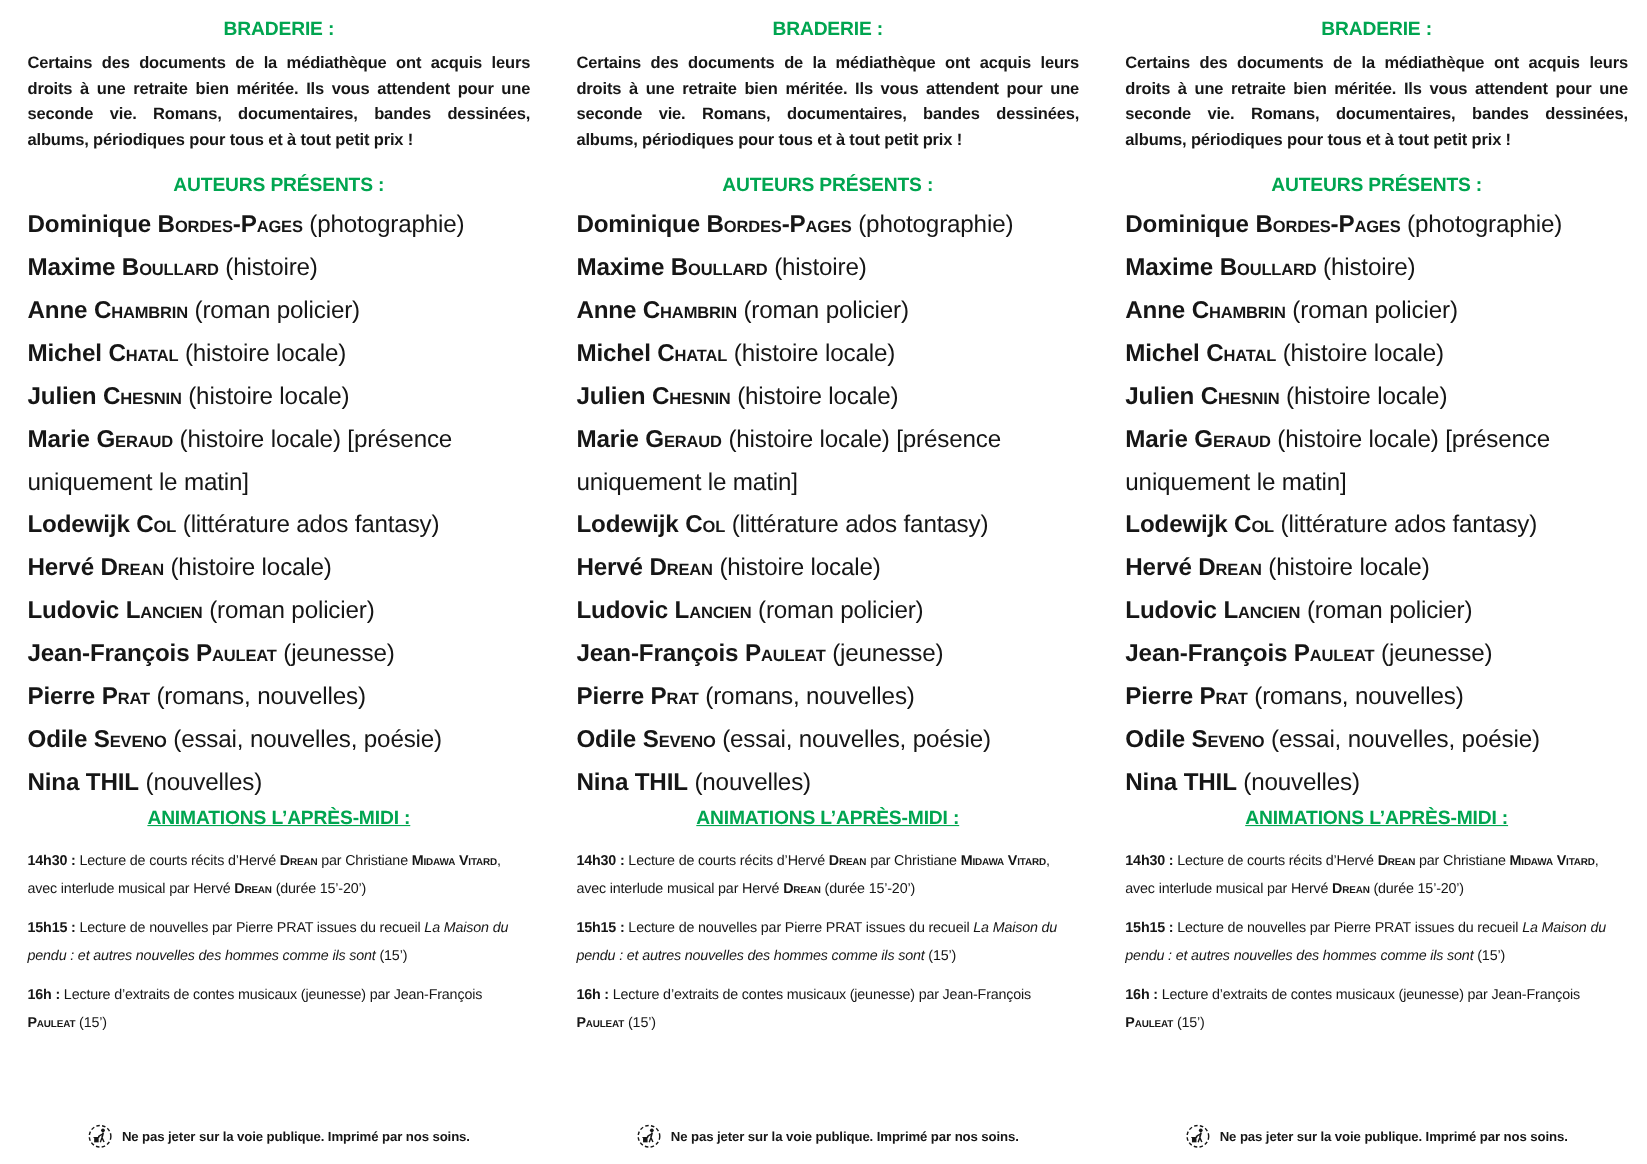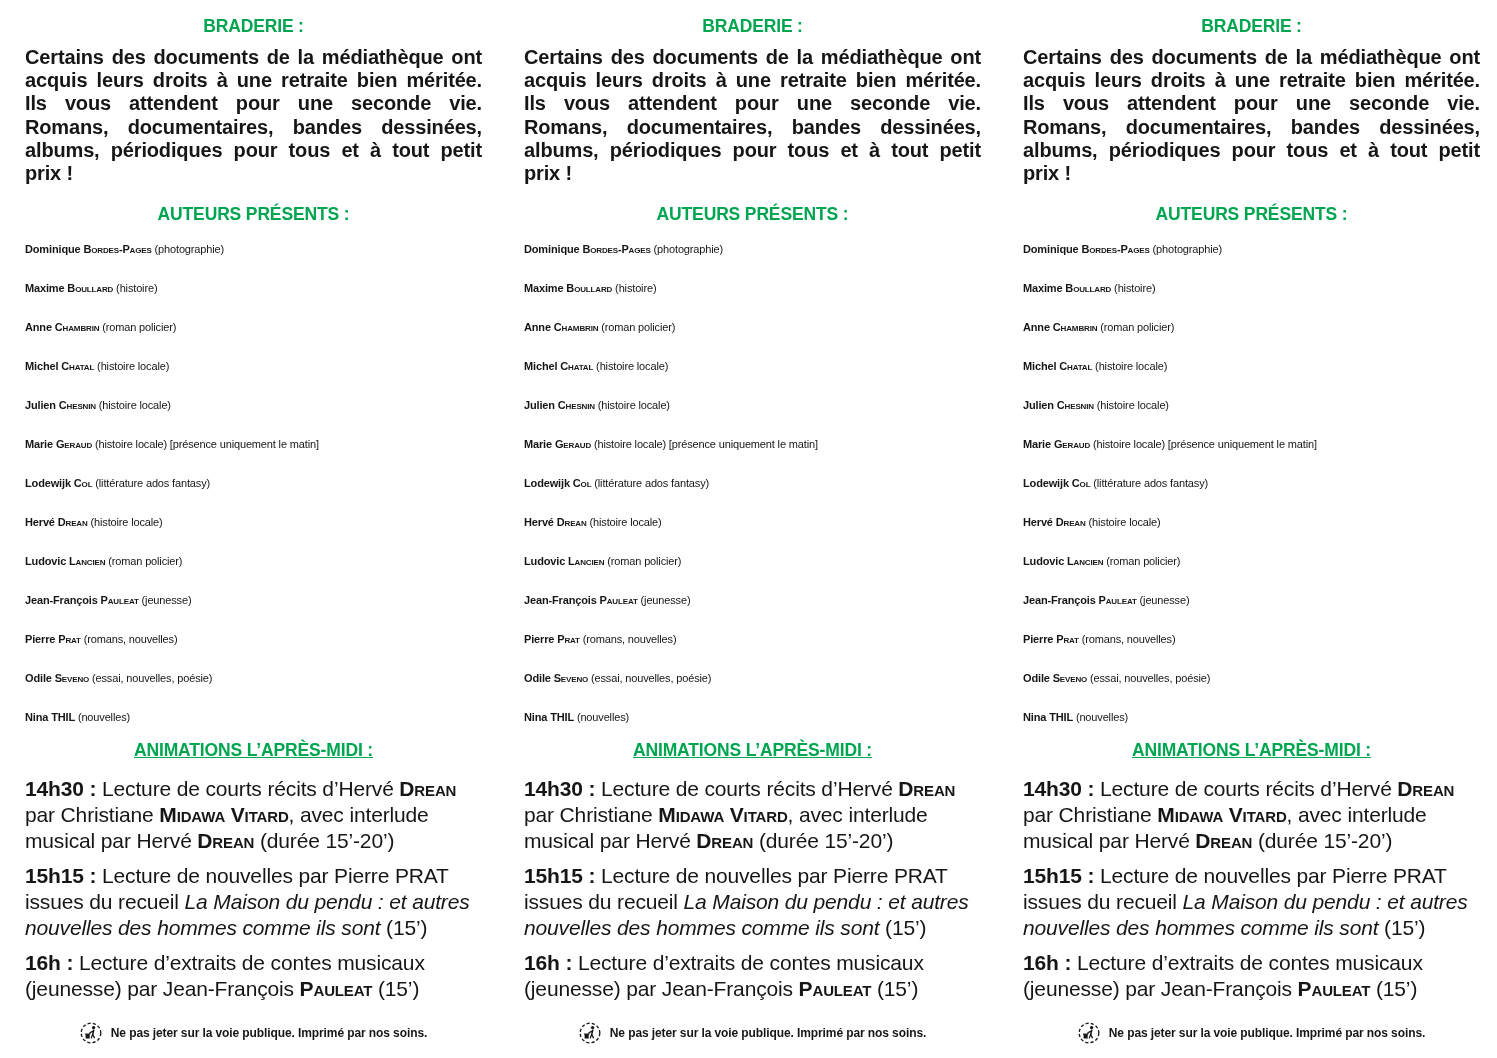--- a/index.html
+++ b/index.html
@@ -24,37 +24,37 @@
   .green-heading{
     color:var(--accent);
     font-weight:700;
     font-size:17.5px;
     line-height:21px;
     text-align:center;
     white-space:nowrap;
   }
   .braderie-body{
     margin-top:9px;
-    font-size:20px;
+    font-size:15px;
     font-weight:700;
     line-height:23.2px;
     text-align:justify;
   }
   .auteurs-heading{margin-top:19px;}
   .authors-list{
     margin-top:5px;
-    font-size:11px;
+    font-size:22px;
     line-height:39px;
   }
   .author-line{font-weight:700;}
   .animations-heading{margin-top:3px;text-decoration:underline;}
   .animations-list{margin-top:3px;}
   .animation-item{
     margin-top:9px;
-    font-size:21px;
+    font-size:13px;
     line-height:26px;
     font-weight:400;
   }
   .animation-item:first-child{margin-top:12px;}
   .seg{white-space:pre-wrap;}
   .seg-b{font-weight:700;}
   .seg-r{font-weight:400;}
   .seg-sc{font-weight:700;font-variant:small-caps;}
   .seg-i{font-weight:400;font-style:italic;}
   .panel-footer{

